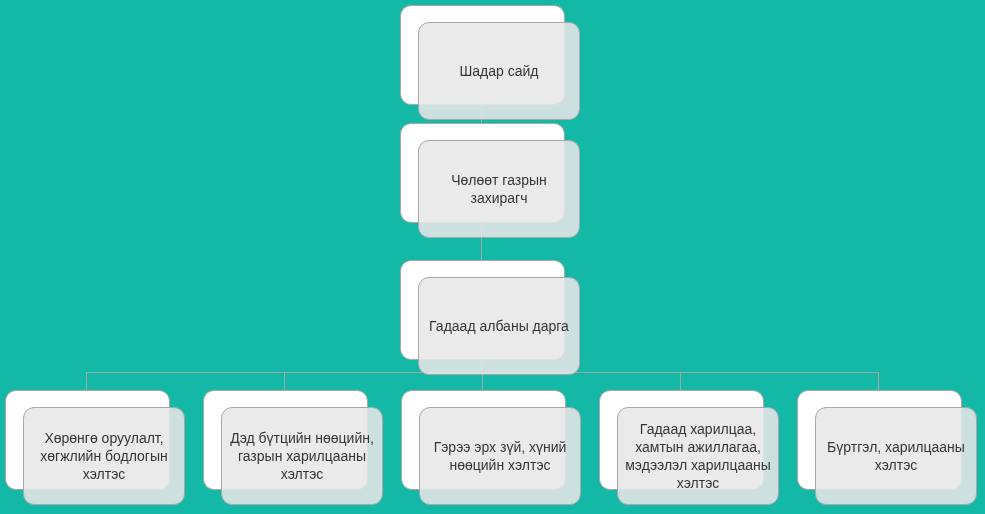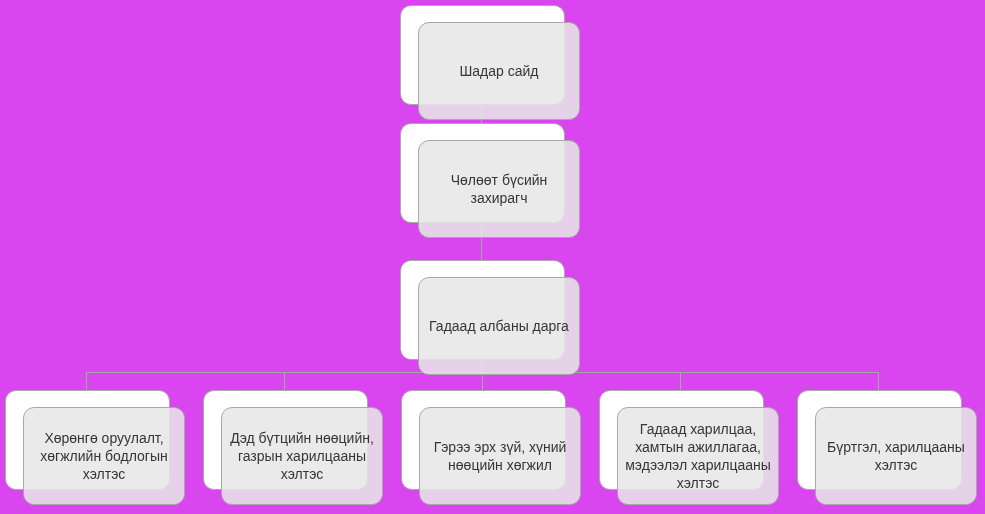--- a/index.html
+++ b/index.html
@@ -1,20 +1,20 @@
 <!DOCTYPE html>
 <html><head>
 <meta charset="utf-8">
 <style>
   html, body { margin: 0; padding: 0; background: #ffffff; }
   #canvas {
     position: relative;
     width: 985px;
     height: 514px;
-    background: #d946ef;
+    background: #14b8a6;
     font-family: "Liberation Sans", sans-serif;
     overflow: hidden;
   }
   
   .line { position: absolute; background: #a6a6a6; }
   .v { width: 1px; }
   .h { height: 1px; }
   .c-v1 { left: 481px; top: 102px; height: 22px; }
   .c-v2 { left: 481px; top: 221px; height: 40px; }
   .c-v3 { left: 481px; top: 358px; height: 15px; }
@@ -74,21 +74,21 @@
   <div class="node pos-l1">
     <div class="back"></div>
     <div class="front">
       <span>Шадар сайд</span>
     </div>
   </div>
 
   <div class="node pos-l2">
     <div class="back"></div>
     <div class="front">
-      <span>Чөлөөт бүсийн захирагч</span>
+      <span>Чөлөөт газрын захирагч</span>
     </div>
   </div>
 
   <div class="node pos-l3">
     <div class="back"></div>
     <div class="front">
       <span>Гадаад албаны дарга</span>
     </div>
   </div>
 
@@ -102,21 +102,21 @@
   <div class="node pos-d2">
     <div class="back"></div>
     <div class="front">
       <span>Дэд бүтцийн нөөцийн, газрын харилцааны хэлтэс</span>
     </div>
   </div>
 
   <div class="node pos-d3">
     <div class="back"></div>
     <div class="front">
-      <span>Гэрээ эрх зүй, хүний нөөцийн хөгжил</span>
+      <span>Гэрээ эрх зүй, хүний нөөцийн хэлтэс</span>
     </div>
   </div>
 
   <div class="node pos-d4">
     <div class="back"></div>
     <div class="front">
       <span>Гадаад харилцаа, хамтын ажиллагаа, мэдээлэл харилцааны хэлтэс</span>
     </div>
   </div>
 

